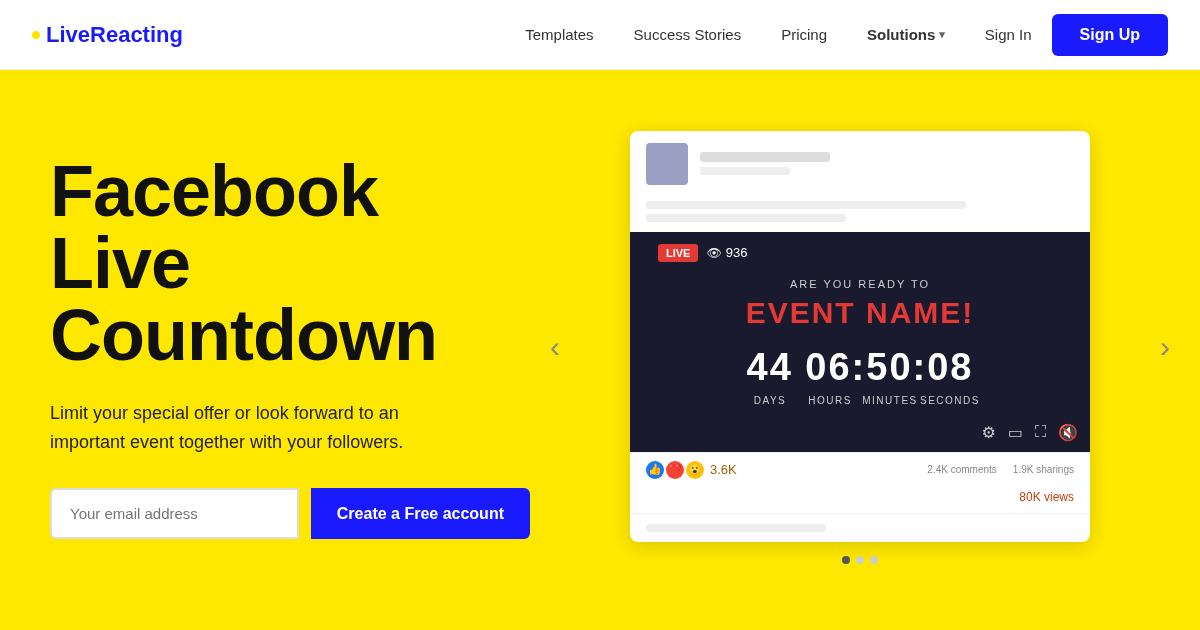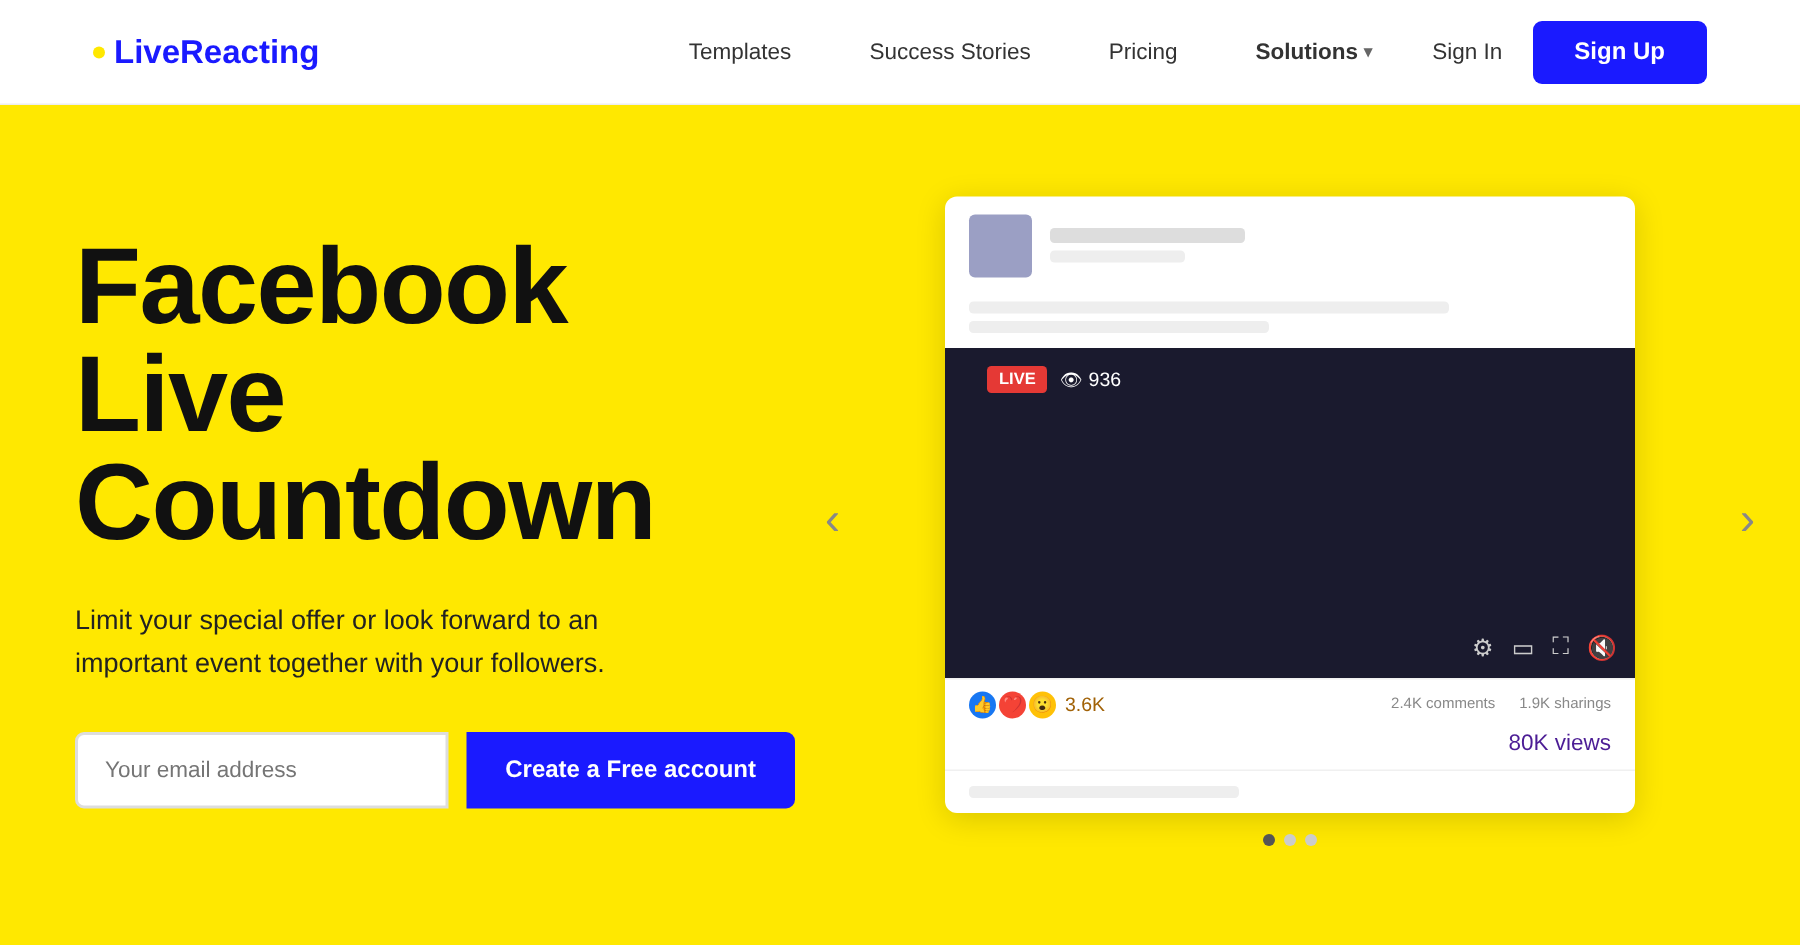--- a/index.html
+++ b/index.html
@@ -8,21 +8,21 @@
       height: 630px;
       overflow: hidden;
       font-family: -apple-system, BlinkMacSystemFont, 'Segoe UI', Arial, sans-serif;
       background: #FFE800;
     }
 
     
     nav {
       display: flex;
       align-items: center;
-      padding: 0 62px;
+      padding: 0 32px;
       height: 70px;
       background: #fff;
       border-bottom: 1px solid #eee;
     }
     .logo {
       display: flex;
       align-items: center;
       gap: 4px;
       font-size: 22px;
       font-weight: 800;
@@ -34,21 +34,21 @@
       width: 8px;
       height: 8px;
       background: #FFE800;
       border-radius: 50%;
       display: inline-block;
       margin-right: 2px;
     }
     .nav-links {
       display: flex;
       align-items: center;
-      gap: 12px;
+      gap: 0;
       list-style: none;
     }
     .nav-links li a {
       text-decoration: none;
       color: #333;
       font-size: 15px;
       padding: 0 20px;
       font-weight: 500;
     }
     .nav-solutions {
@@ -343,22 +343,22 @@
     .reaction-stat {
       font-size: 10px;
       color: #888;
     }
 
     .fb-views-row {
       padding: 0 16px 8px 16px;
       text-align: right;
     }
     .fb-views-text {
-      font-size: 15px;
-      color: #4c1d95;
+      font-size: 12px;
+      color: #c2410c;
     }
 
     
     .fb-bottom {
       padding: 10px 16px;
       border-top: 1px solid #f0f0f0;
     }
     .fb-bottom-bar {
       width: 180px;
       height: 8px;
@@ -439,20 +439,31 @@
         <div class="fb-video">
 
           <div class="live-badge">
             <span class="live-tag">LIVE</span>
             <span class="live-views">
               <span class="eye-icon">👁</span>
               <span>936</span>
             </span>
           </div>
 
+          <div class="video-content">
+            <div class="event-pre">ARE YOU READY TO</div>
+            <div class="event-name">EVENT NAME!</div>
+            <div class="countdown">44  06:50:08</div>
+            <div class="countdown-labels">
+              <span class="countdown-label">DAYS</span>
+              <span class="countdown-label">HOURS</span>
+              <span class="countdown-label">MINUTES</span>
+              <span class="countdown-label">SECONDS</span>
+            </div>
+          </div>
 
           <div class="video-controls">
             <span class="ctrl-icon">⚙</span>
             <span class="ctrl-icon">▭</span>
             <span class="ctrl-icon">⛶</span>
             <span class="ctrl-icon">🔇</span>
           </div>
         </div>
 
         <div class="fb-reactions">

